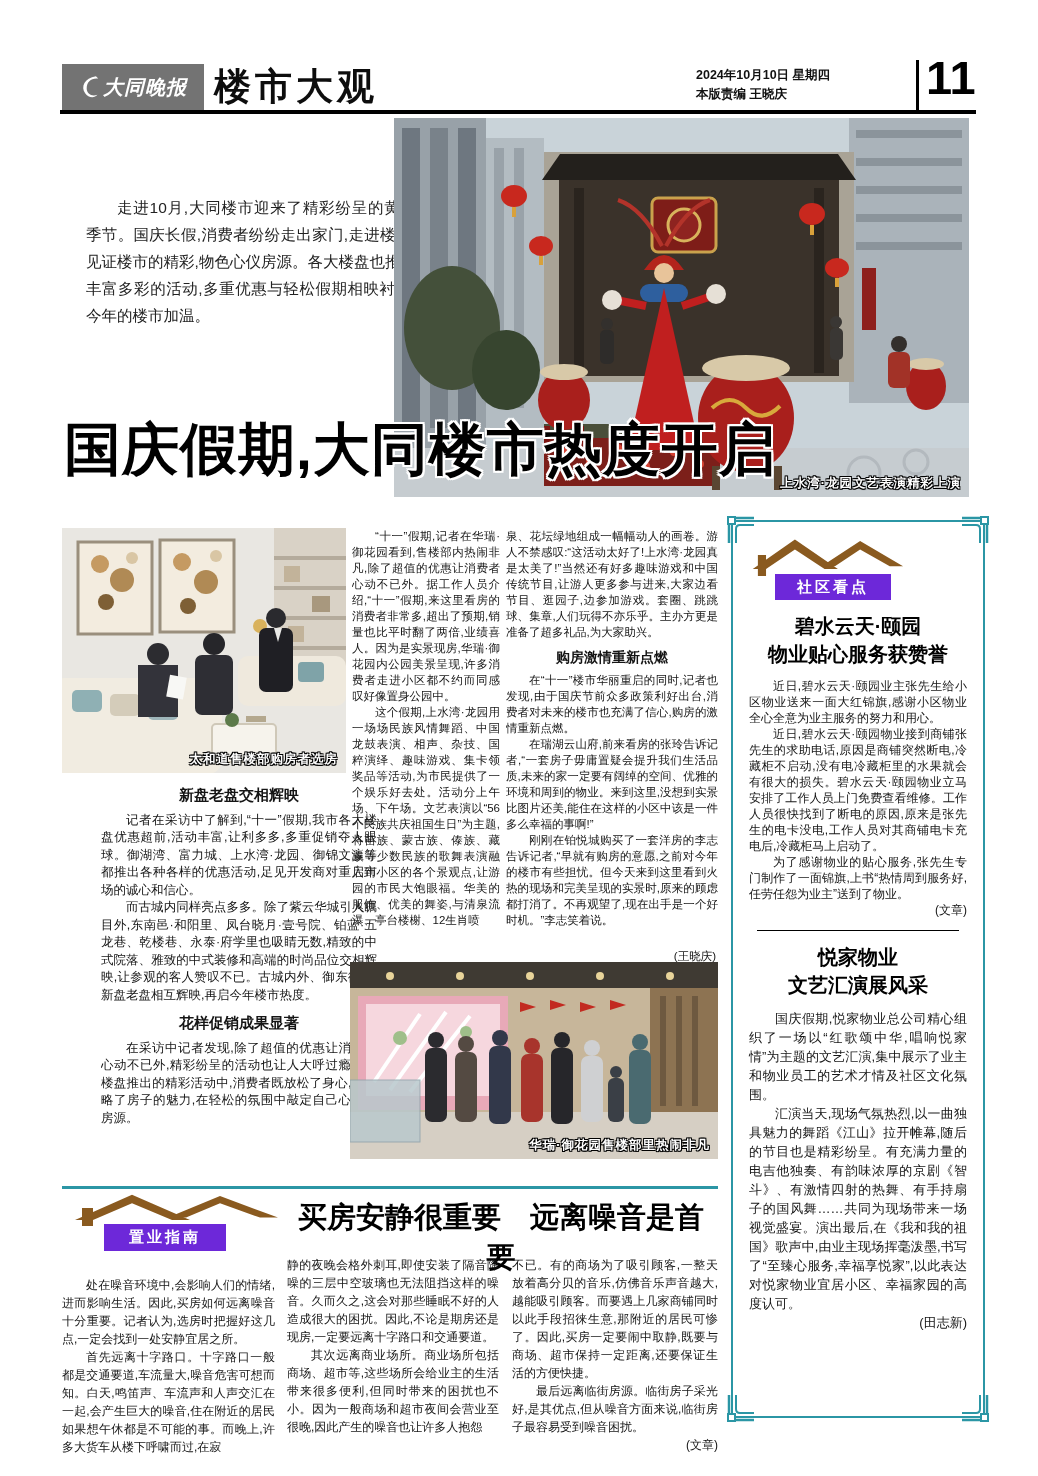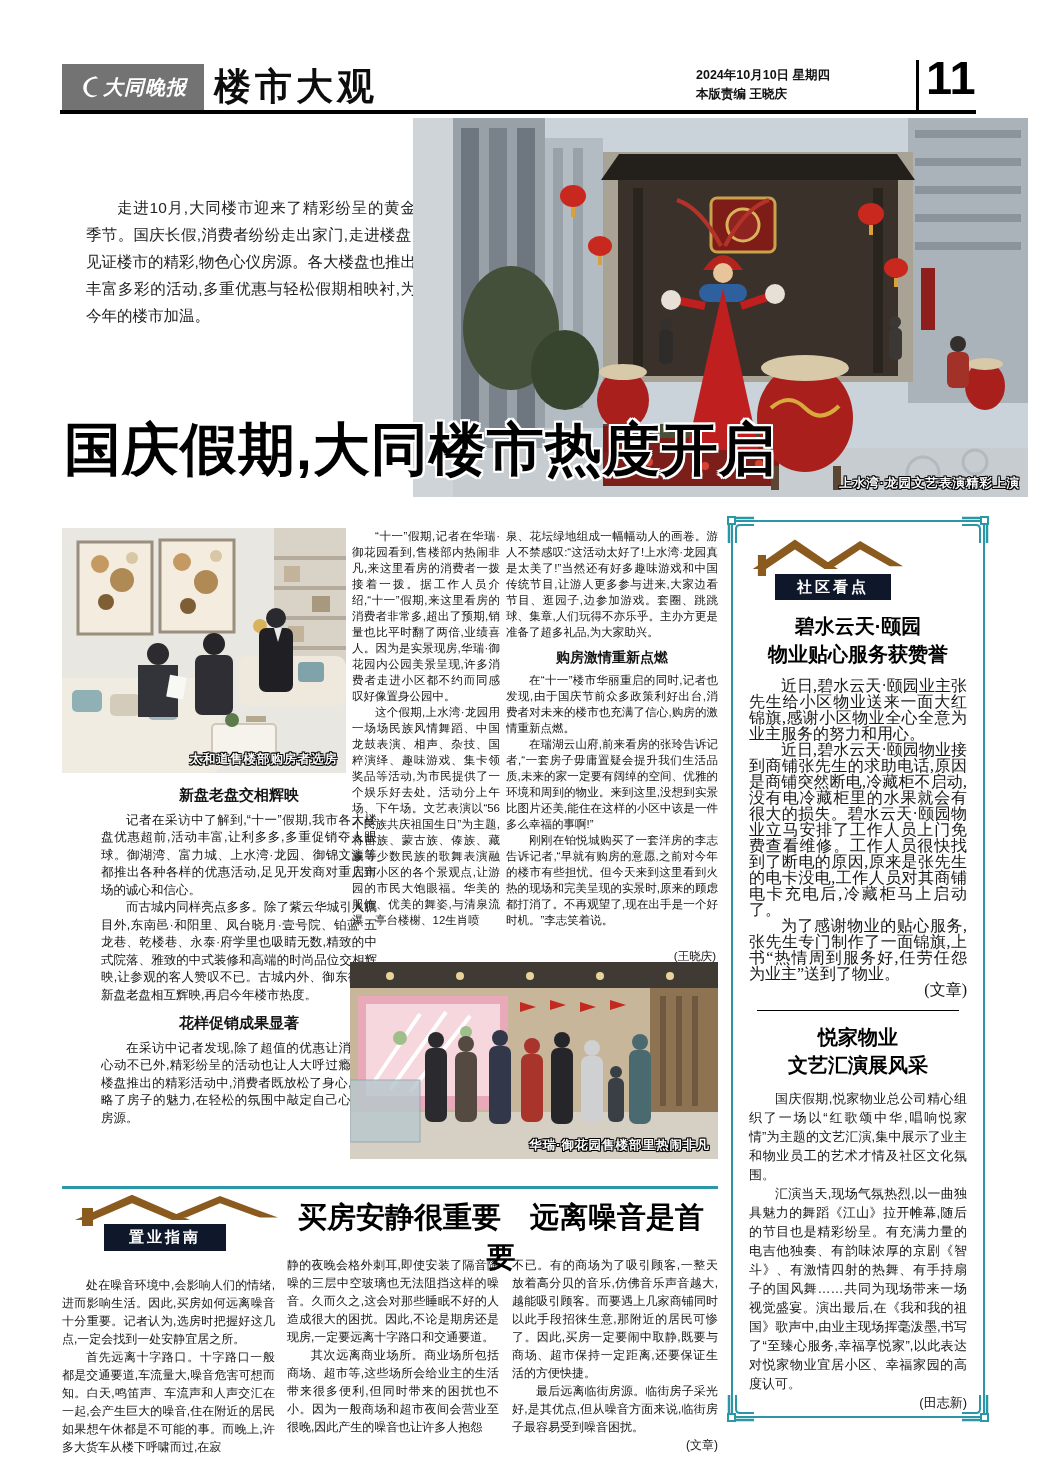--- a/index.html
+++ b/index.html
@@ -44,42 +44,42 @@
   .left-col .subhead.second{margin-top:10px;}
   .colA{left:352px;top:528px;width:148px;height:432px;font-size:11.5px;line-height:16px;}
   .colB{left:506px;top:528px;width:212px;height:436px;font-size:11.5px;line-height:16px;}
   .colB .subhead{font-size:14px;margin:9px 0 7px;}
   .sig{text-align:right;text-indent:0 !important;}
   .colB .sig{position:absolute;right:0;bottom:0;background:#fff;padding:0 2px 0 10px;}
   .teal-rule{left:62px;top:1186px;width:656px;height:3px;background:#2b96a5;}
 
   
   .brand-logo{position:absolute;}
-  .brand-label{position:absolute;background:#0f172a;color:#fff;font-weight:bold;
+  .brand-label{position:absolute;background:#6d28d9;color:#fff;font-weight:bold;
     display:flex;align-items:center;justify-content:center;letter-spacing:3px;}
   .guide-logo{left:70px;top:1190px;width:216px;height:62px;}
   .guide-title{left:288px;top:1198px;width:426px;text-align:center;font-size:29px;font-weight:900;color:#000;}
   .gcol{position:absolute;top:1256px;height:208px;font-size:12px;line-height:18px;}
   .gcol1{left:62px;width:213px;margin-top:20px;}
   .gcol2{left:287px;width:212px;}
   .gcol3{left:512px;width:206px;}
 
   
   .frame{left:731px;top:520px;width:254px;height:898px;border:2px solid #2b96a5;box-sizing:border-box;}
   .frame-body{position:absolute;left:0;top:0;right:0;bottom:0;padding:12px 16px;overflow:hidden;
     text-align:justify;}
   .frame-body p{margin:0;text-indent:2em;}
   .corner{position:absolute;width:30px;height:30px;}
   .c-tl{left:-8px;top:-8px;}
   .c-tr{right:-8px;top:-8px;transform:scaleX(-1);}
   .c-bl{left:-8px;bottom:-8px;transform:scaleY(-1);}
   .c-br{right:-8px;bottom:-8px;transform:scale(-1,-1);}
   .side-logo{position:relative;width:160px;height:70px;margin-bottom:8px;}
   .side-title{text-align:center;font-weight:900;font-size:20px;line-height:28px;color:#000;margin:4px 0 10px;}
-  .side-body1{font-size:16px;line-height:16px;color:#151515;font-family:Liberation Serif, serif;}
+  .side-body1{font-size:12px;line-height:16px;color:#151515;}
   .side-body2{font-size:13px;line-height:19px;color:#151515;}
   .side-div{height:1px;background:#000;margin:12px 8px 12px;}
 </style>
 </head>
 <body>
 
 <div class="page">
 
   <div class="abs masthead-box">
     <svg width="20" height="30" viewBox="0 0 26 34">
@@ -93,21 +93,21 @@
     <div>本版责编 王晓庆</div>
   </div>
   <div class="abs header-vline"></div>
   <div class="abs page-no">11</div>
   <div class="abs header-rule"></div>
 
   <div class="abs intro">
     <p>走进10月,大同楼市迎来了精彩纷呈的黄金季节。国庆长假,消费者纷纷走出家门,走进楼盘,见证楼市的精彩,物色心仪房源。各大楼盘也推出丰富多彩的活动,多重优惠与轻松假期相映衬,为今年的楼市加温。</p>
   </div>
 
-  <div class="photo" style="left:413px;top:118px;width:575px;height:379px;padding-left:40px;">
+  <div class="photo" style="left:394px;top:118px;width:575px;height:379px;">
     <svg width="575" height="379" viewBox="0 0 575 379">
       <rect width="575" height="379" fill="#c9d3d9"></rect>
       <g>
         <rect x="0" y="0" width="92" height="379" fill="#98a1a8"></rect>
         <rect x="8" y="10" width="18" height="300" fill="#6e7780"></rect>
         <rect x="36" y="10" width="18" height="300" fill="#79828a"></rect>
         <rect x="64" y="10" width="18" height="300" fill="#6e7780"></rect>
         <rect x="92" y="20" width="58" height="290" fill="#b3bcc2"></rect>
         <rect x="100" y="30" width="10" height="260" fill="#99a2a9"></rect>
         <rect x="120" y="30" width="10" height="260" fill="#99a2a9"></rect>
@@ -257,21 +257,21 @@
 
   <div class="bodycol left-col">
     <div class="subhead">新盘老盘交相辉映</div>
     <p>记者在采访中了解到,“十一”假期,我市各大楼盘优惠超前,活动丰富,让利多多,多重促销夺人眼球。御湖湾、富力城、上水湾·龙园、御锦文瀛等都推出各种各样的优惠活动,足见开发商对重启市场的诚心和信心。</p>
     <p>而古城内同样亮点多多。除了紫云华城引人瞩目外,东南邑·和阳里、凤台晓月·壹号院、铂蓝·五龙巷、乾楼巷、永泰·府学里也吸睛无数,精致的中式院落、雅致的中式装修和高端的时尚品位交相辉映,让参观的客人赞叹不已。古城内外、御东御西,新盘老盘相互辉映,再启今年楼市热度。</p>
     <div class="subhead second">花样促销成果显著</div>
     <p>在采访中记者发现,除了超值的优惠让消费者心动不已外,精彩纷呈的活动也让人大呼过瘾。在楼盘推出的精彩活动中,消费者既放松了身心,又领略了房子的魅力,在轻松的氛围中敲定自己心仪的房源。</p>
   </div>
 
   <div class="bodycol colA">
-    <p>“十一”假期,记者在华瑞·御花园看到,售楼部内热闹非凡,来这里看房的消费者一拨接着一拨。据工作人员介绍,“十一”假期,来这里看房的消费者非常多,超出了预期,销量也比平时翻了两倍,业绩喜人。因为是实景现房,华瑞·御花园内公园美景呈现,许多消费者走进小区都不约而同感叹好像置身公园中。</p>
+    <p>“十一”假期,记者在华瑞·御花园看到,售楼部内热闹非凡,除了超值的优惠让消费者心动不已外。据工作人员介绍,“十一”假期,来这里看房的消费者非常多,超出了预期,销量也比平时翻了两倍,业绩喜人。因为是实景现房,华瑞·御花园内公园美景呈现,许多消费者走进小区都不约而同感叹好像置身公园中。</p>
     <p>这个假期,上水湾·龙园用一场场民族风情舞蹈、中国龙鼓表演、相声、杂技、国粹演绎、趣味游戏、集卡领奖品等活动,为市民提供了一个娱乐好去处。活动分上午场、下午场。文艺表演以“56个民族共庆祖国生日”为主题,将苗族、蒙古族、傣族、藏族等少数民族的歌舞表演融入到小区的各个景观点,让游园的市民大饱眼福。华美的服饰、优美的舞姿,与清泉流瀑、亭台楼榭、12生肖喷</p>
   </div>
   <div class="bodycol colB">
     <p class="cont">泉、花坛绿地组成一幅幅动人的画卷。游人不禁感叹:“这活动太好了!上水湾·龙园真是太美了!”当然还有好多趣味游戏和中国传统节目,让游人更多参与进来,大家边看节目、逛园子,边参加游戏。套圈、跳跳球、集章,人们玩得不亦乐乎。主办方更是准备了超多礼品,为大家助兴。</p>
     <div class="subhead">购房激情重新点燃</div>
     <p>在“十一”楼市华丽重启的同时,记者也发现,由于国庆节前众多政策利好出台,消费者对未来的楼市也充满了信心,购房的激情重新点燃。</p>
     <p>在瑞湖云山府,前来看房的张玲告诉记者,“一套房子毋庸置疑会提升我们生活品质,未来的家一定要有阔绰的空间、优雅的环境和周到的物业。来到这里,没想到实景比图片还美,能住在这样的小区中该是一件多么幸福的事啊!”</p>
     <p>刚刚在铂悦城购买了一套洋房的李志告诉记者,“早就有购房的意愿,之前对今年的楼市有些担忧。但今天来到这里看到火热的现场和完美呈现的实景时,原来的顾虑都打消了。不再观望了,现在出手是一个好时机。”李志笑着说。</p>
     <div class="sig">(王晓庆)</div>
   </div>

